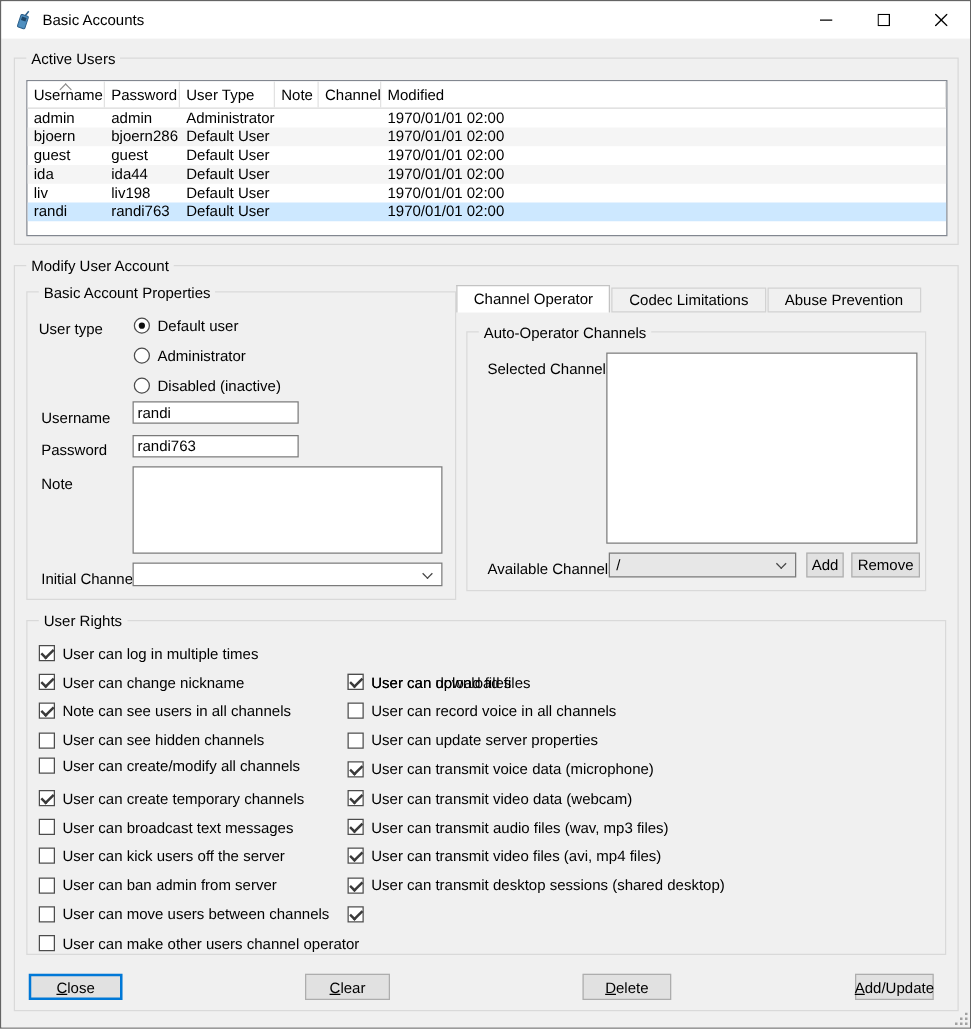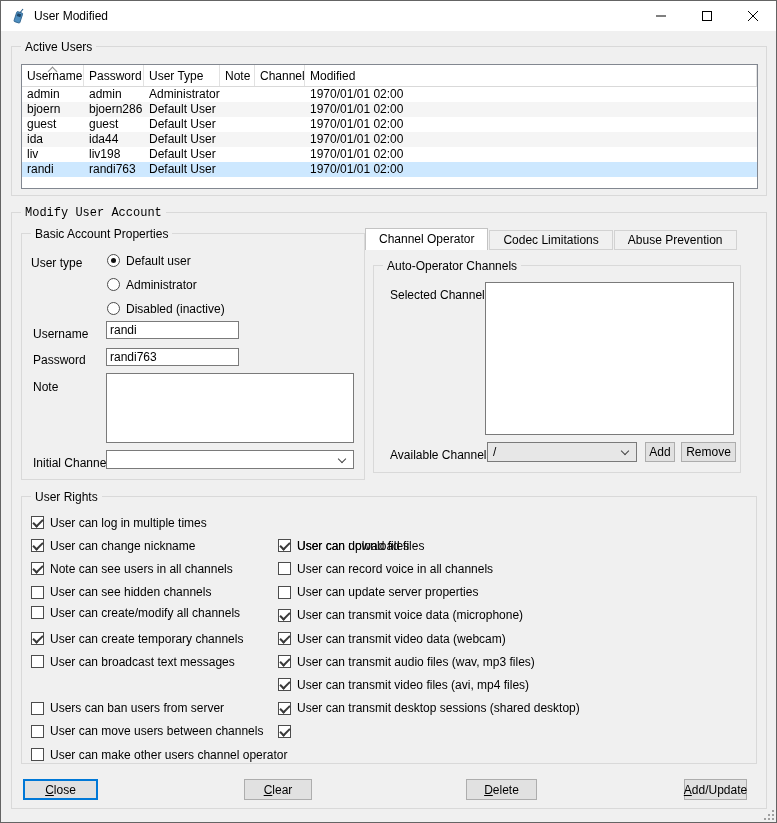--- a/index.html
+++ b/index.html
@@ -17,21 +17,21 @@
   .tb-btn { width:46px; height:100%; display:flex; align-items:center; justify-content:center; }
 
   
   .bodyarea { position:absolute; top:30px; left:0; right:0; bottom:0; background:#f0f0f0; font-size:12px; }
 
   .groupbox { position:absolute; border:1px solid #d9d9d9; }
   .gb-label { position:absolute; top:-7px; left:9px; background:#f0f0f0; padding:0 4px;
               font-size:12px; white-space:nowrap; }
 
   #gb-active { left:10px; top:15px;  width:756px; height:150px; }
-  #gb-modify { left:10px; top:181px; width:756px; height:597px;font-family:Liberation Mono, monospace; }
+  #gb-modify { left:10px; top:181px; width:756px; height:597px; }
   #gb-basic  { left:20px; top:202px; width:344px; height:247px; }
   #gb-auto   { left:372px; top:234px; width:368px; height:208px; }
   #gb-rights { left:20px; top:465px; width:736px; height:268px; }
 
   
   .table { position:absolute; left:20px; top:33px; width:737px; height:125px;
            border:1px solid #828790; background:#fff; overflow:hidden; }
   .thead { display:flex; height:22px; background:#fff; border-bottom:1px solid #d9d9d9; }
   .th { position:relative; display:flex; align-items:flex-end; padding:0 0 3px 5px;
         border-right:1px solid #e2e2e2; white-space:nowrap; overflow:hidden; flex:none; }
@@ -107,21 +107,21 @@
 <div class="window">
 
   <div class="titlebar">
     <svg class="title-icon" width="16" height="16" viewBox="0 0 16 16">
       <line x1="9" y1="6" x2="13" y2="1" stroke="#2b5f8a" stroke-width="1.2"></line>
       <g transform="rotate(18 8 10)">
         <rect x="5" y="4" width="6.2" height="10.5" rx="1" fill="#4f8fc0" stroke="#2b5f8a" stroke-width="0.8"></rect>
         <rect x="6.2" y="5.5" width="3.8" height="3" fill="#1e4668"></rect>
       </g>
     </svg>
-    <span class="title-text">User Modified</span>
+    <span class="title-text">Basic Accounts</span>
     <div class="tb-controls">
       <div class="tb-btn">
         <svg width="10" height="10" viewBox="0 0 10 10">
             <line x1="0" y1="5" x2="10" y2="5" stroke="#000" stroke-width="1"></line>
           </svg>
       </div>
       <div class="tb-btn">
         <svg width="10" height="10" viewBox="0 0 10 10">
             <rect x="0.5" y="0.5" width="9" height="9" fill="none" stroke="#000" stroke-width="1"></rect>
           </svg>
@@ -302,23 +302,27 @@
           <span>User can create/modify all channels</span>
         </label>
         <label class="check-row checked" style="left: 30px; top: 600px;">
           <span class="cb"></span>
           <span>User can create temporary channels</span>
         </label>
         <label class="check-row" style="left: 30px; top: 623.2px;">
           <span class="cb"></span>
           <span>User can broadcast text messages</span>
         </label>
+        <label class="check-row" style="left: 30px; top: 646.4px;">
+          <span class="cb"></span>
+          <span>User can kick users off the server</span>
+        </label>
         <label class="check-row" style="left: 30px; top: 669.6px;">
           <span class="cb"></span>
-          <span>Users can ban users from server</span>
+          <span>User can ban admin from server</span>
         </label>
         <label class="check-row" style="left: 30px; top: 692.8px;">
           <span class="cb"></span>
           <span>User can move users between channels</span>
         </label>
         <label class="check-row" style="left: 30px; top: 716px;">
           <span class="cb"></span>
           <span>User can make other users channel operator</span>
         </label>
       </div>

